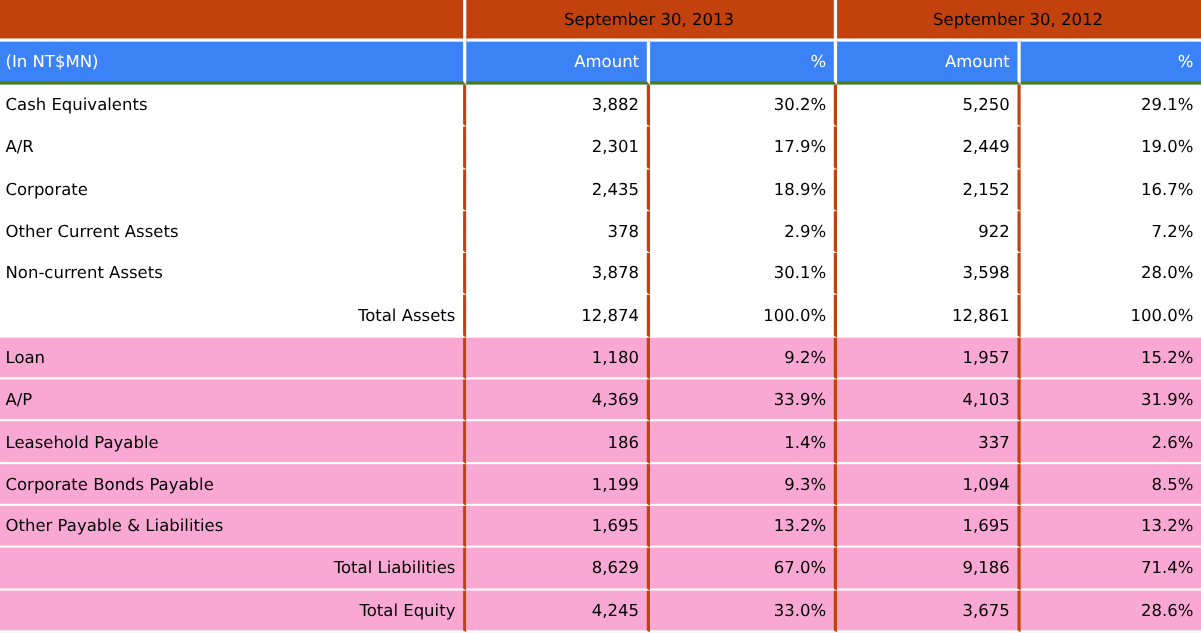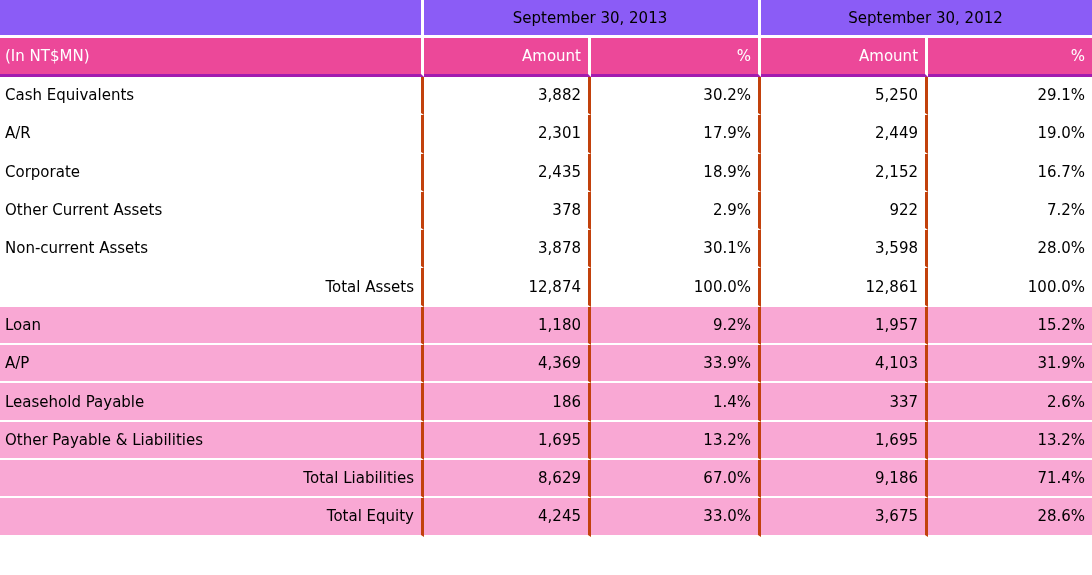--- a/index.html
+++ b/index.html
@@ -33,34 +33,34 @@
   }
   
   col.c-label  { width: 424px; }
   col.c-a13    { width: 167px; }
   col.c-p13    { width: 170px; }
   col.c-a12    { width: 167px; }
   col.c-p12    { width: 164px; }
 
   
   tr.r-years td, tr.r-years th {
-    background: #8b5cf6;
+    background: #c2410c;
     height: 38px;
     border-bottom: 3px solid #ffffff;
     text-align: center;
     color: #000000;
     font-size: 15px;
   }
   tr.r-years .sep { border-right: 3px solid #ffffff; }
 
   
   tr.r-sub td, tr.r-sub th {
-    background: #ec4899;
+    background: #3b82f6;
     height: 39px;
-    border-bottom: 3px solid #a21caf;
+    border-bottom: 3px solid #4d7c0f;
     color: #ffffff;
     font-size: 15px;
   }
   tr.r-sub .sep { border-right: 3px solid #ffffff; }
 
   
   tr.r-data td {
     height: 38.3px;
     border-bottom: 2px solid #ffffff;
   }
@@ -160,20 +160,27 @@
       <td class="num">31.9%</td>
     </tr>
     <tr class="r-data row-liab">
       <td class="lbl sep">Leasehold Payable</td>
       <td class="num sep">186</td>
       <td class="num sep">1.4%</td>
       <td class="num sep">337</td>
       <td class="num">2.6%</td>
     </tr>
     <tr class="r-data row-liab">
+      <td class="lbl sep">Corporate Bonds Payable</td>
+      <td class="num sep">1,199</td>
+      <td class="num sep">9.3%</td>
+      <td class="num sep">1,094</td>
+      <td class="num">8.5%</td>
+    </tr>
+    <tr class="r-data row-liab">
       <td class="lbl sep">Other Payable &amp; Liabilities</td>
       <td class="num sep">1,695</td>
       <td class="num sep">13.2%</td>
       <td class="num sep">1,695</td>
       <td class="num">13.2%</td>
     </tr>
     <tr class="r-data row-liab">
       <td class="lbl total sep">Total Liabilities</td>
       <td class="num sep">8,629</td>
       <td class="num sep">67.0%</td>

